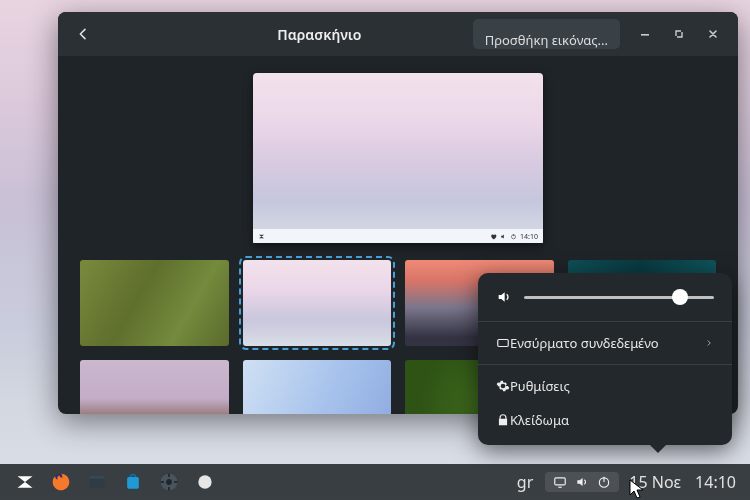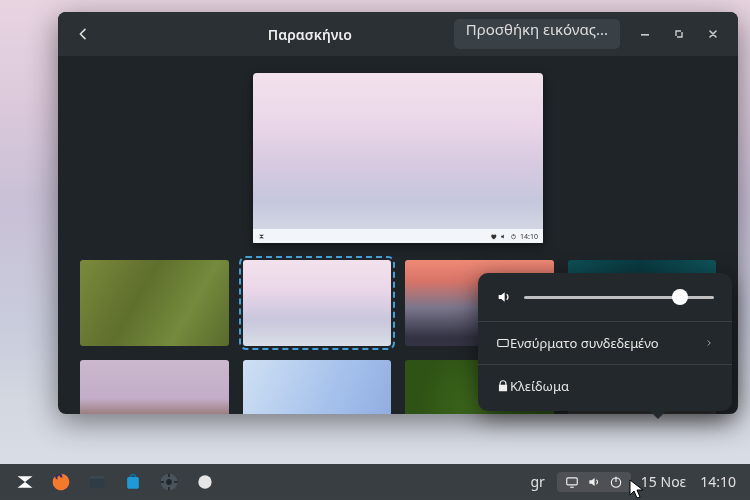--- a/index.html
+++ b/index.html
@@ -32,22 +32,22 @@
     border-radius: 4px;
     cursor: pointer;
     color: #ccc;
   }
   .titlebar .title { flex: 1; text-align: center; font-weight: 600; font-size: 14px; color: #eee; margin-left: 80px; }
   .btn-add {
     background: #3a4146;
     border-radius: 5px;
     height: 30px;
     padding: 0 12px;
-    display: flex; align-items: flex-start;
-    font-size: 15px; color: #ddd;
+    display: flex; align-items: flex-end;
+    font-size: 13px; color: #ddd;
     margin: 0 10px 0 12px;
     cursor: pointer;
   }
   .win-controls { display:flex; gap:4px; }
   .win-controls .tbtn svg { width:12px; height:12px; }
 
   .preview-area {
     flex: 0 0 190px;
     display:flex; align-items:center; justify-content:center;
     padding-top: 14px;
@@ -140,21 +140,21 @@
     padding: 0 10px 0 8px;
     color:#e0e0e0;
   }
   .p-left { display:flex; align-items:center; gap:2px; }
   .p-left .picon {
     width:34px; height:30px; display:flex; align-items:center; justify-content:center;
     border-radius:4px; cursor:pointer;
   }
   .p-left svg { width:20px; height:20px; }
   .p-spacer { flex:1; }
-  .p-right { display:flex; align-items:flex-start; gap:6px; font-size:14px; }
+  .p-right { display:flex; align-items:center; gap:6px; font-size:16px; }
   .p-right .kb { padding:0 6px; cursor:pointer; }
   .p-tray {
     display:flex; align-items:center; gap:8px;
     padding: 3px 8px; border-radius:4px;
     background: rgba(255,255,255,.10);
     cursor:pointer;
   }
   .p-tray svg { width:14px; height:14px; }
   .p-date, .p-time { padding:0 4px; }
 
@@ -251,20 +251,26 @@
         <rect x="3" y="6" width="18" height="12" rx="2"></rect>
       </svg>
     <span class="label">Ενσύρματο συνδεδεμένο</span>
     <svg class="chev" viewBox="0 0 24 24" fill="none" stroke="#eee" stroke-width="2.2">
         <path d="M9 6l6 6-6 6"></path>
       </svg>
   </div>
   <div class="sep"></div>
   <div class="item">
     <svg viewBox="0 0 24 24" fill="#eee">
+        <path d="M12 8a4 4 0 1 0 0 8 4 4 0 0 0 0-8zm9 4a7 7 0 0 1-.1 1.2l2 1.6-2 3.4-2.4-.8a7 7 0 0 1-2 1.2l-.4 2.6h-4l-.4-2.6a7 7 0 0 1-2-1.2l-2.4.8-2-3.4 2-1.6A7 7 0 0 1 3 12a7 7 0 0 1 .1-1.2l-2-1.6 2-3.4 2.4.8a7 7 0 0 1 2-1.2L7.9 2.8h4l.4 2.6a7 7 0 0 1 2 1.2l2.4-.8 2 3.4-2 1.6c.1.4.1.8.1 1.2z"></path>
+      </svg>
+    <span class="label">Ρυθμίσεις</span>
+  </div>
+  <div class="item">
+    <svg viewBox="0 0 24 24" fill="#eee">
         <path d="M6 10V8a6 6 0 1 1 12 0v2h1v11H5V10h1zm2 0h8V8a4 4 0 1 0-8 0v2z"></path>
       </svg>
     <span class="label">Κλείδωμα</span>
   </div>
 </div>
 
 <div class="panel">
   <div class="p-left">
     <div class="picon">
       <svg viewBox="0 0 24 24" fill="#fff">

